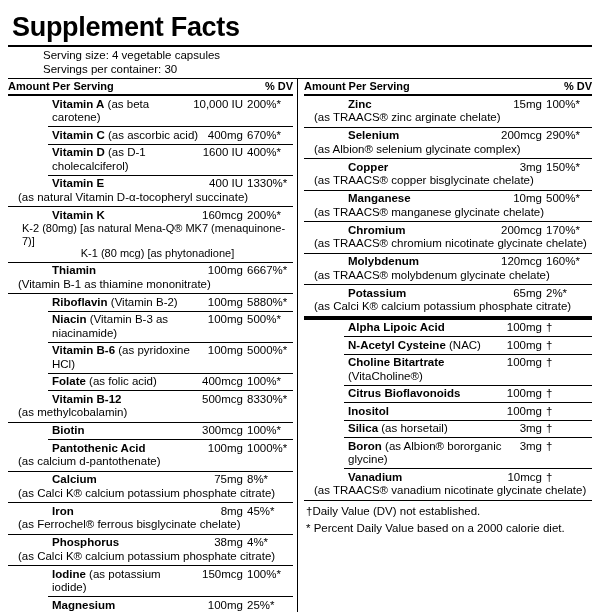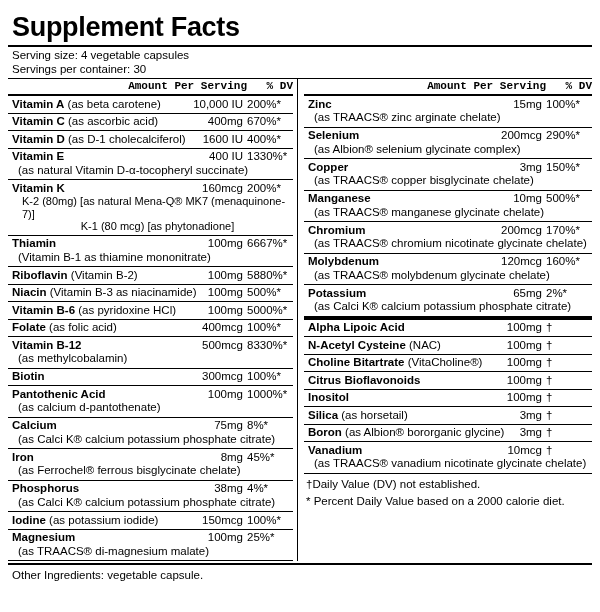--- a/index.html
+++ b/index.html
@@ -35,20 +35,21 @@
     border-top: 2px solid #000;
     margin: 1px 0 0 0;
   }
   .rule-thin {
     border-top: 1px solid #000;
   }
   .serving-block {
     padding: 2px 0 2px 4px;
     font-size: 11.5px;
     line-height: 13.5px;
+    margin-left: 31px;
   }
   
   .columns {
     display: flex;
     align-items: stretch;
   }
   .col {
     box-sizing: border-box;
   }
   .col-left {
@@ -57,43 +58,43 @@
     padding-right: 4px;
   }
   .col-right {
     width: 294px;
     padding-left: 6px;
   }
   .hdr-row {
     display: flex;
     font-size: 11px;
     font-weight: bold;
-    justify-content: flex-end;
+    justify-content: space-between;
     padding: 1px 0 1px 0;
     line-height: 13px;
-    font-family: Liberation Mono, monospace;
   }
   .hdr-amt {
     text-align: right;
   }
   .hdr-dv {
     width: 46px;
     text-align: right;
   }
   .hdr-sep {
     border-top: 2px solid #000;
     margin-bottom: 0;
   }
   .nrow {
     display: flex;
     align-items: baseline;
     font-size: 11.5px;
     line-height: 13.5px;
     padding: 1.5px 0 1.5px 4px;
     border-bottom: 1px solid #000;
+    margin-left: 40px;
   }
   .nrow.nb {
     border-bottom: none;
     padding-bottom: 0;
   }
   .nrow .nm {
     flex: 1 1 auto;
     padding-right: 4px;
   }
   .nrow .nm b {

